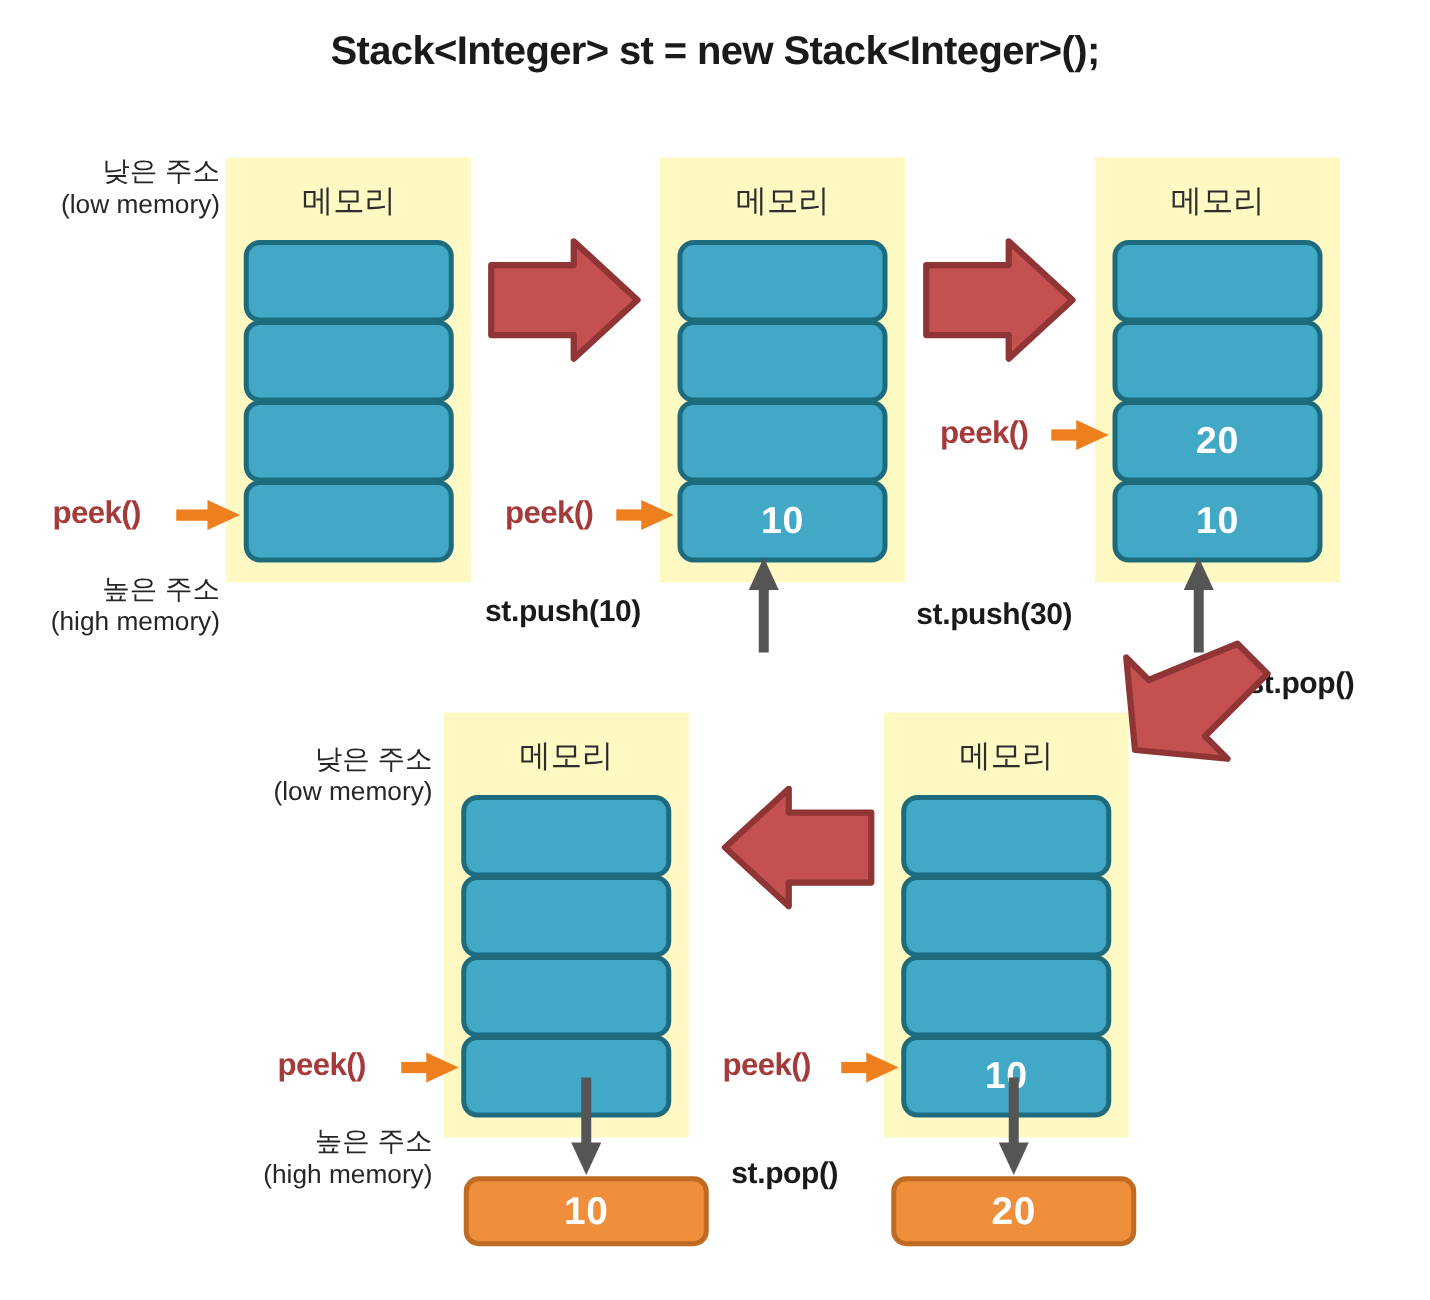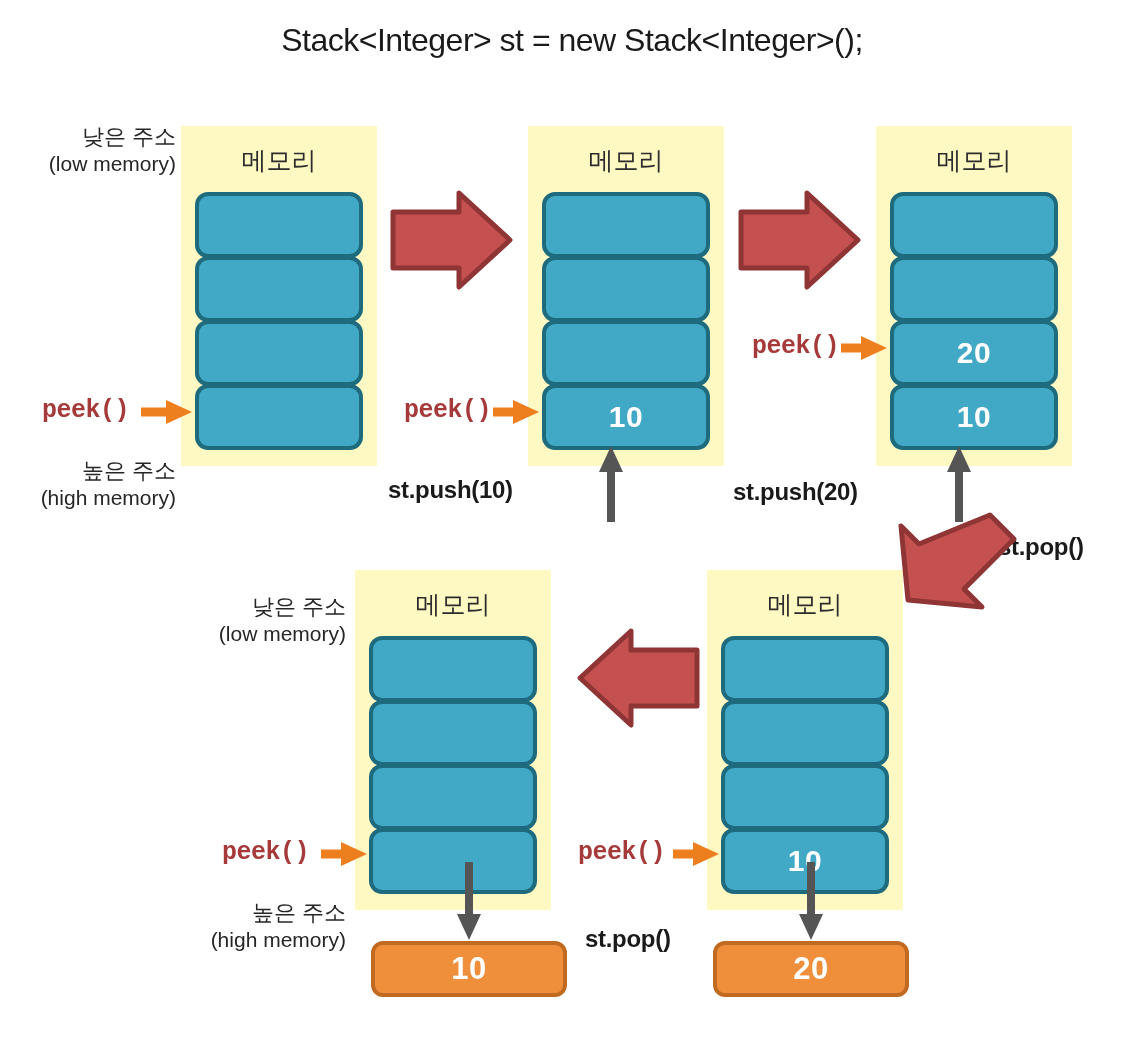--- a/index.html
+++ b/index.html
@@ -10,21 +10,21 @@
     overflow:hidden;
     position:relative;
   }
   .stage{position:absolute;left:0;top:0;width:1144px;height:1040px;}
   .abs{position:absolute;}
 
   
   .title{
     left:0;top:22px;width:1144px;
     text-align:center;
-    font-size:32px;font-weight:normal;color:#1a1a1a;
+    font-size:32px;font-weight:bold;color:#1a1a1a;
     letter-spacing:-0.5px;
     white-space:nowrap;
   }
 
   
   .memcol{
     background:#fef9c3;
     box-sizing:border-box;
     padding:0;
   }
@@ -64,21 +64,21 @@
   
   .addr{
     font-size:21px;color:#262626;line-height:1.22;
     text-align:right;white-space:nowrap;margin-top:24px;
   }
   .addr .ko{font-size:22px;}
   .addr .en{font-size:21px;}
 
   .peek{
     font-size:25px;font-weight:bold;color:#a63a3a;
-    white-space:nowrap;letter-spacing:-0.5px;font-family:Liberation Mono, monospace;
+    white-space:nowrap;letter-spacing:-0.5px;
   }
   .oplabel{
     font-size:24px;font-weight:bold;color:#1a1a1a;
     white-space:nowrap;letter-spacing:-0.3px;
   }
 
   
   .overlay{position:absolute;left:0;top:0;width:1144px;height:1040px;pointer-events:none;}
 </style>
 </head>
@@ -126,21 +126,21 @@
       <div class="cell"></div>
       <div class="cell">20</div>
       <div class="cell">10</div>
     </div>
   </div>
 
   <div class="abs peek" style="left:404px;top:396px;">peek()</div>
   <div class="abs peek" style="left:752px;top:332px;">peek()</div>
 
   <div class="abs oplabel" style="left:388px;top:476px;text-align:right;">st.push(10)</div>
-  <div class="abs oplabel" style="left:733px;top:478px;">st.push(20)</div>
+  <div class="abs oplabel" style="left:733px;top:478px;">st.push(30)</div>
 
   <div class="abs addr" style="left:178px;top:570px;width:168px;">
     <div class="ko">낮은 주소</div>
     <div class="en">(low memory)</div>
   </div>
 
   <div class="abs peek" style="left:222px;top:838px;">peek()</div>
   <div class="abs addr" style="left:178px;top:876px;width:168px;">
     <div class="ko">높은 주소</div>
     <div class="en">(high memory)</div>

